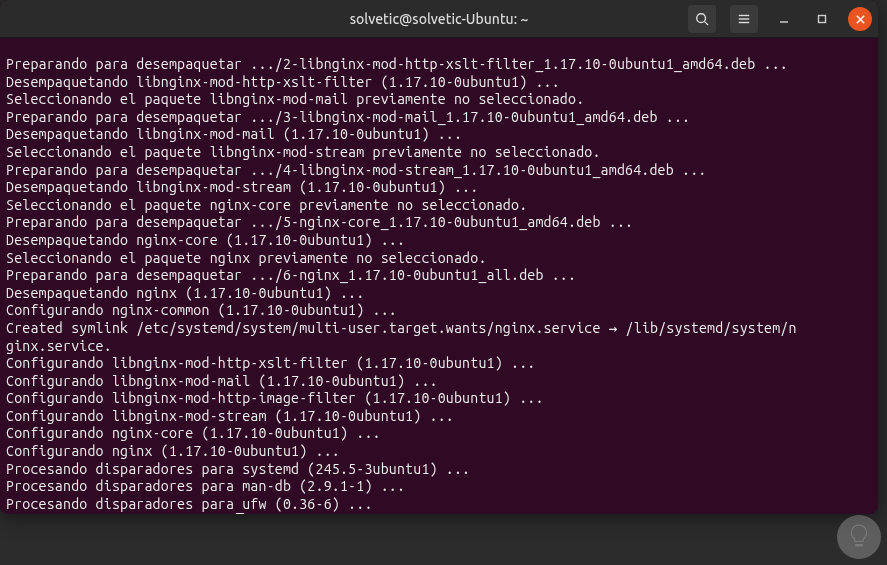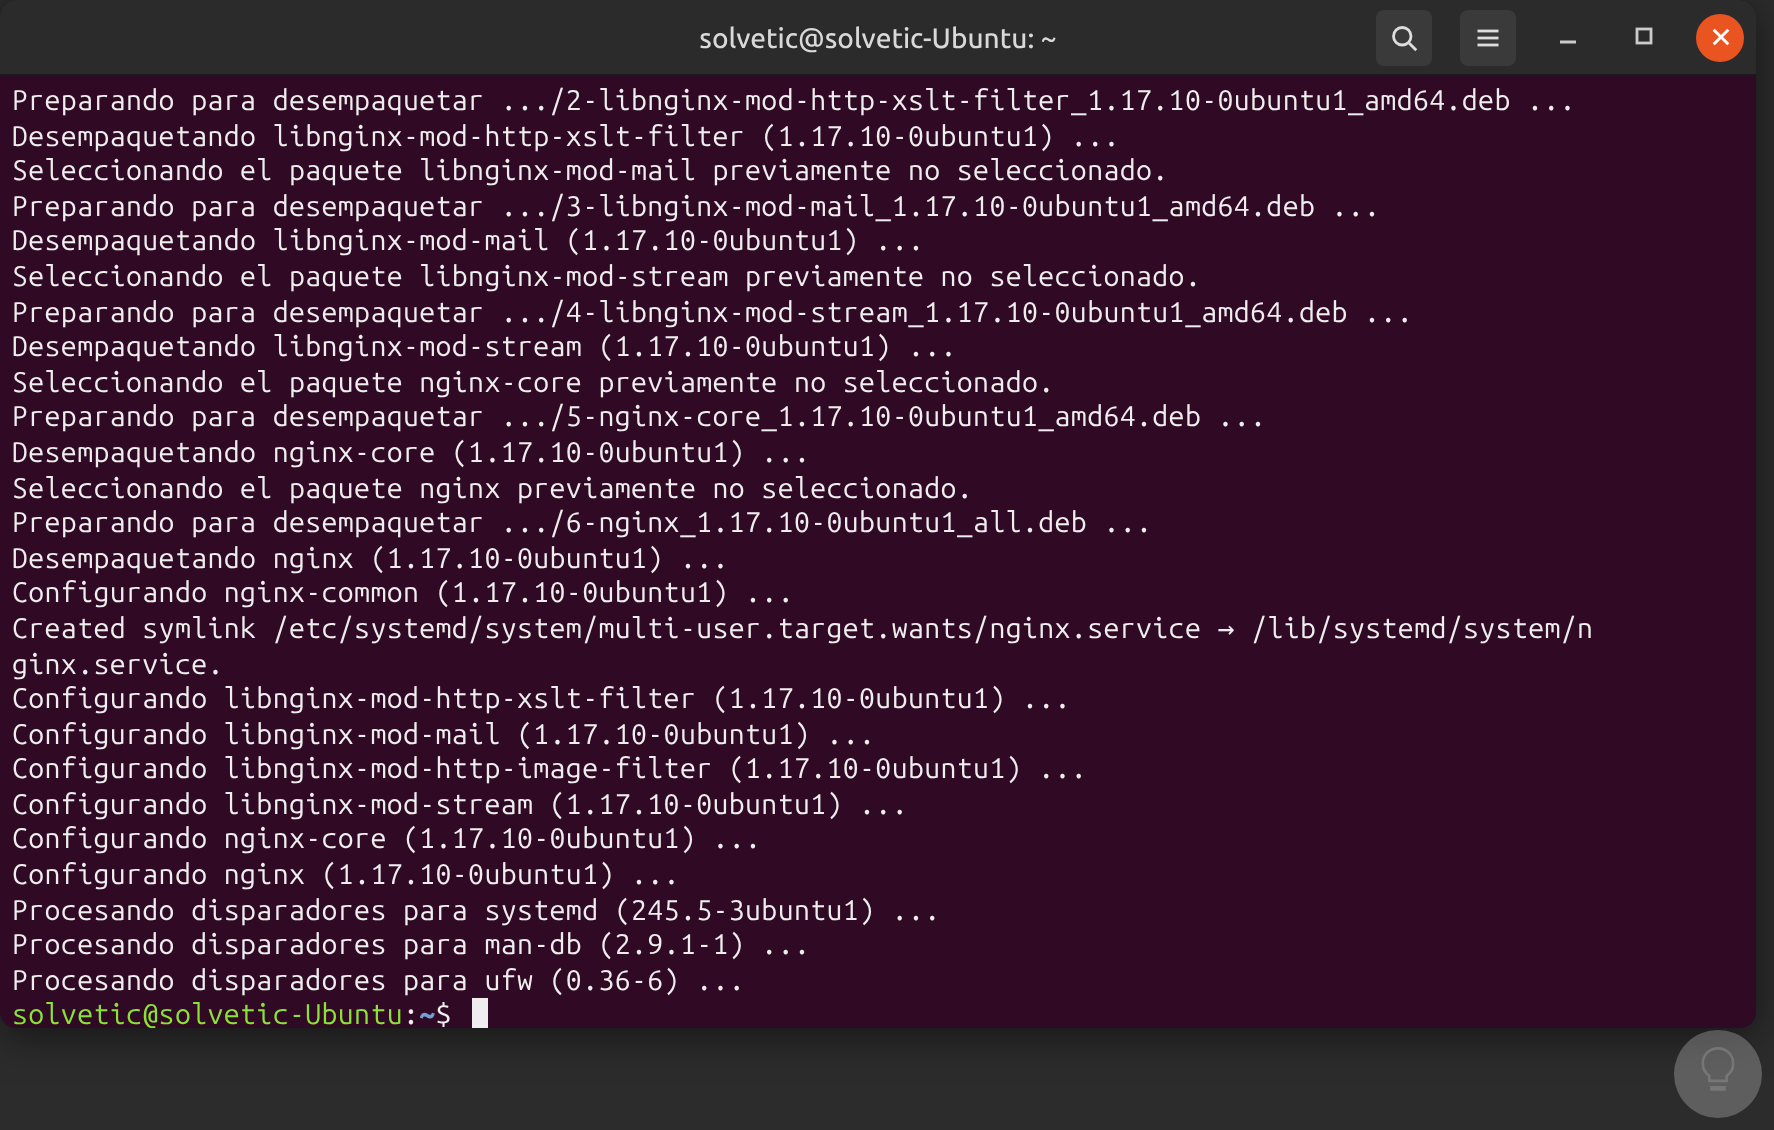--- a/index.html
+++ b/index.html
@@ -63,21 +63,21 @@
       align-items: center;
       justify-content: center;
       color: #d0d0d0;
     }
     .win-close {
       background: #e95420;
       color: #fff;
     }
     .terminal-body {
       flex: 1;
-      padding: 4px 6px;
+      padding: 18px 6px;
       font-size: 14.2px;
       line-height: 17.6px;
       color: #eeeeee;
       white-space: pre;
       overflow: hidden;
       letter-spacing: 0.2px;
     }
     .line { white-space: pre; }
     .prompt-user { color: #8ae234; font-weight: normal; }
     .prompt-colon { color: #eeeeee; }

